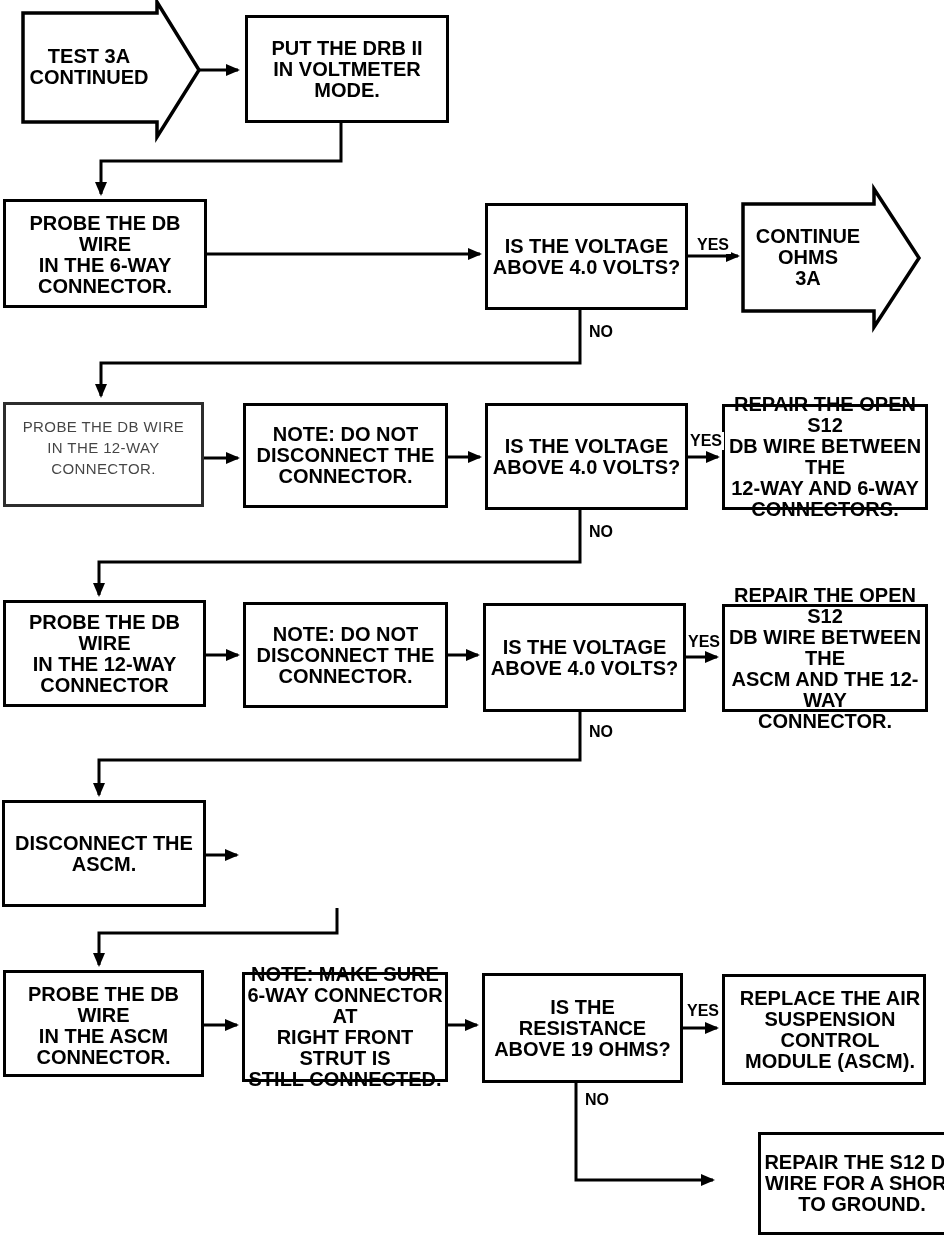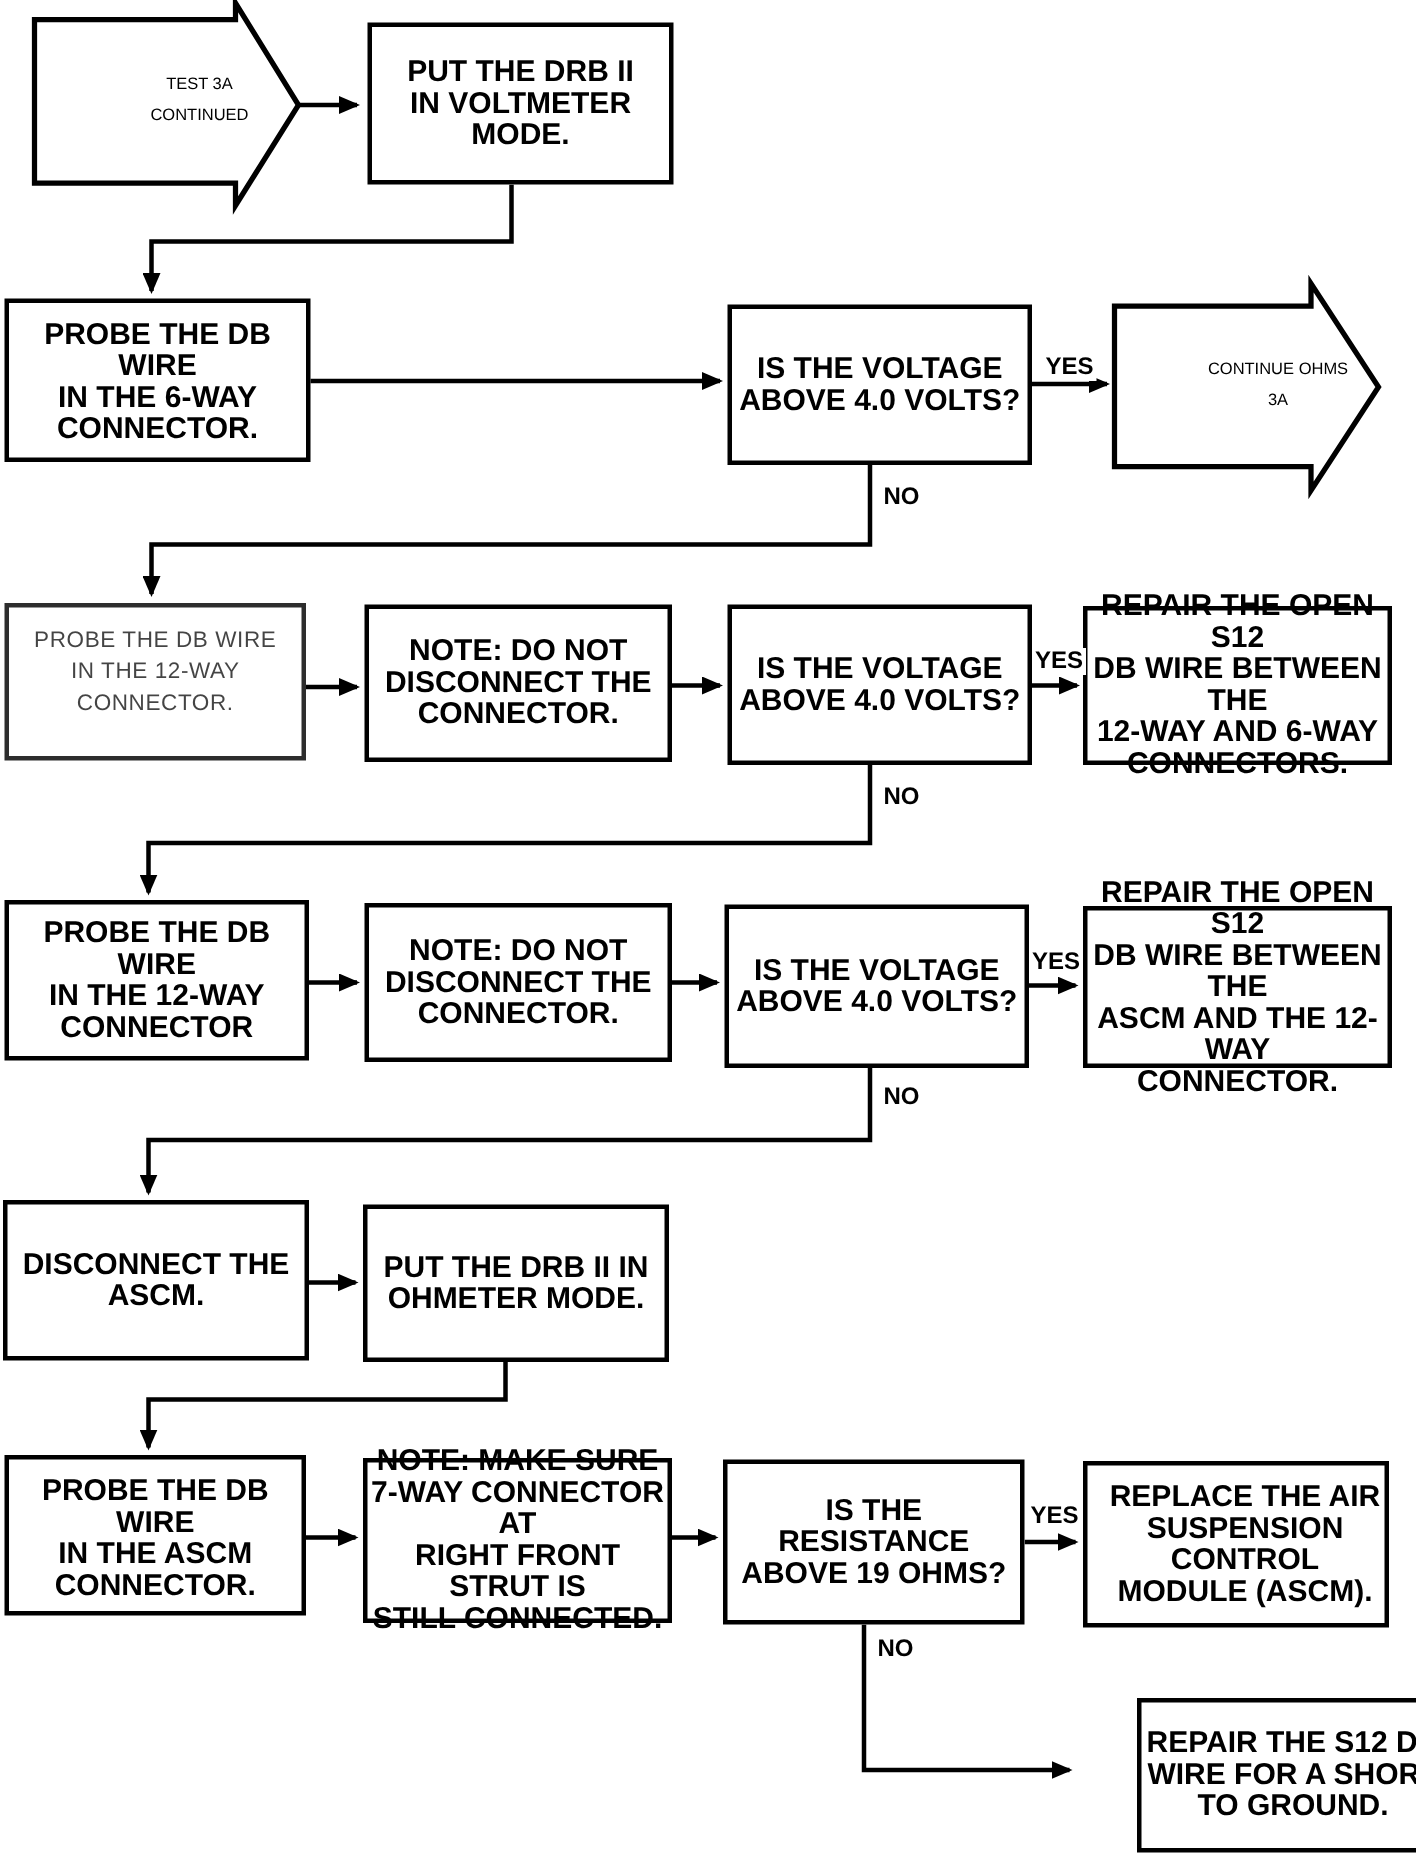--- a/index.html
+++ b/index.html
@@ -17,23 +17,22 @@
     text-align:center; font-weight:bold; font-size:20px; line-height:21px;
     white-space:pre-line;
   }
   .node.hi { align-items:flex-start; padding-top:11px; }
   .node.degraded {
     font-weight:400; color:#1c1c1c; opacity:.82;
     letter-spacing:.4px; font-size:15px;
   }
   .shape-label {
     position:absolute; display:flex; align-items:center; justify-content:center;
-    text-align:center; font-weight:normal; font-size:11px; line-height:21px;
+    text-align:center; font-weight:bold; font-size:20px; line-height:21px;
     white-space:pre-line;
-    margin-left:44px;
   }
   .edge-label {
     position:absolute; font-weight:bold; font-size:16px; line-height:18px;
     background:#fff; padding:0 2px;
   }
 </style>
 </head>
 <body>
 
 <div class="canvas">
@@ -105,28 +104,26 @@
 CONNECTOR.</div>
   <div class="node" style="left:483px; top:603px; width:203px; height:109px;">IS THE VOLTAGE
 ABOVE 4.0 VOLTS?</div>
   <div class="node" style="left:722px; top:604px; width:206px; height:108px;">REPAIR THE OPEN S12
 DB WIRE BETWEEN THE
 ASCM AND THE 12-WAY
 CONNECTOR.</div>
 
   <div class="node" style="left:2px; top:800px; width:204px; height:107px;">DISCONNECT THE
 ASCM.</div>
-  <div class="node" style="left:242px; top:803px; width:204px; height:105px;">PUT THE DRB II IN
-OHMETER MODE.</div>
 
   <div class="node hi" style="left:3px; top:970px; width:201px; height:107px;">PROBE THE DB WIRE
 IN THE ASCM
 CONNECTOR.</div>
   <div class="node" style="left:242px; top:972px; width:206px; height:110px;">NOTE: MAKE SURE
-7-WAY CONNECTOR AT
+6-WAY CONNECTOR AT
 RIGHT FRONT STRUT IS
 STILL CONNECTED.</div>
   <div class="node" style="left:482px; top:973px; width:201px; height:110px;">IS THE RESISTANCE
 ABOVE 19 OHMS?</div>
   <div class="node" style="left:722px; top:974px; width:204px; height:111px;padding-left:12px;">REPLACE THE AIR
 SUSPENSION CONTROL
 MODULE (ASCM).</div>
 
   <div class="node" style="left:718px; top:1132px; width:208px; height:103px;margin-left:40px;">REPAIR THE S12 DB
 WIRE FOR A SHORT

